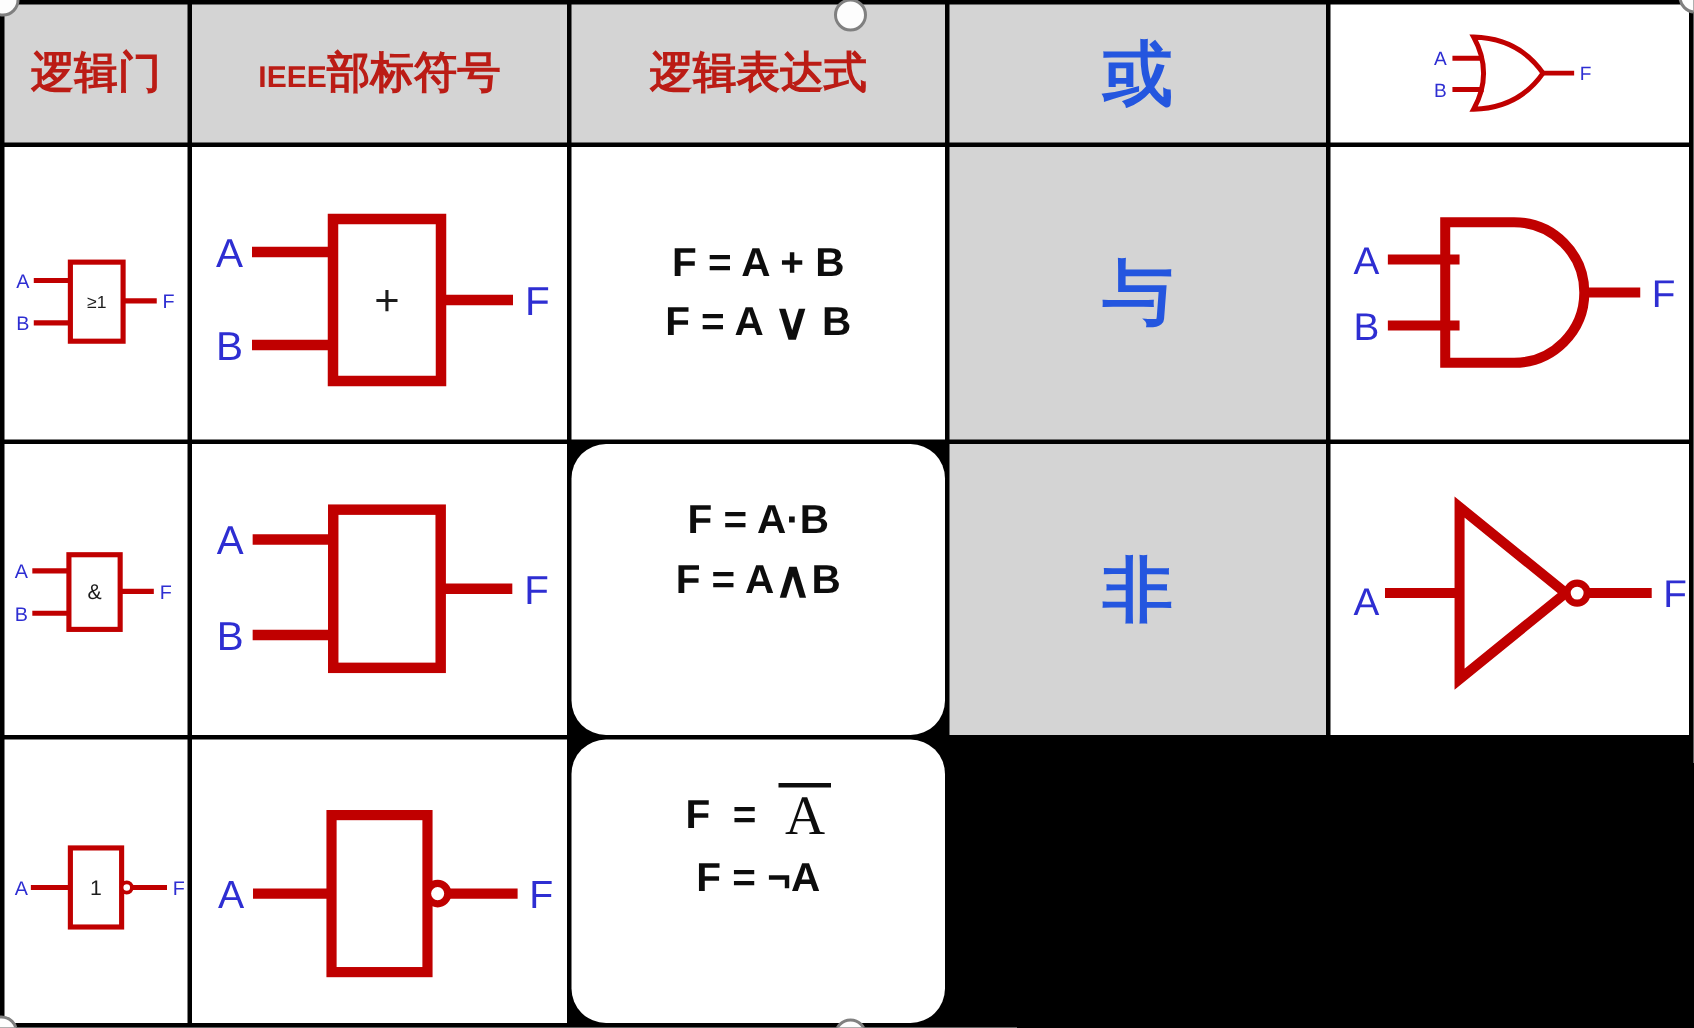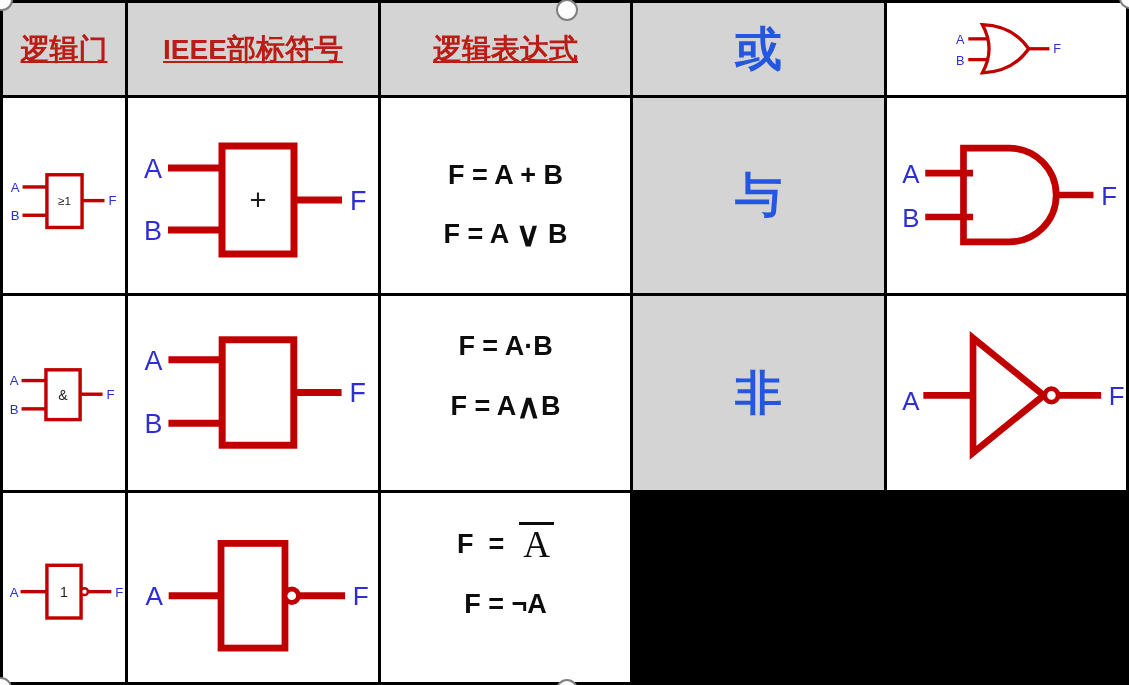--- a/index.html
+++ b/index.html
@@ -10,36 +10,36 @@
   body{width:1129px;height:685px;position:relative;overflow:hidden;background:#fff;
        font-family:"Liberation Sans",sans-serif;}
   .tbl{position:absolute;inset:0;display:grid;box-sizing:border-box;
        grid-template-columns:122px 250px 249px 251px 239px;
        grid-template-rows:92px 195px 194px 189px;
        gap:3px;padding:3px;background:var(--grid-black);}
   .cell{background:#fff;position:relative;overflow:hidden;}
   .gray{background:var(--cell-gray);}
   .hcell{display:flex;align-items:center;justify-content:center;text-align:right;
          color:var(--header-red);font-family:"Liberation Serif",serif;font-weight:700;
-         font-size:29px;line-height:1.25;text-decoration:underline;}
-  .hcell .latin{font-family:"Liberation Sans",sans-serif;font-weight:700;font-size:28px;margin-top:40px;}
+         font-size:29px;line-height:1.25;}
+  .hcell .latin{font-family:"Liberation Sans",sans-serif;font-weight:700;font-size:20px;margin-top:40px;}
   .name-cell{display:flex;align-items:center;justify-content:center;
              color:var(--name-blue);font-family:"Liberation Serif",serif;
              font-weight:600;font-size:47px;}
   .diagram{display:block;width:100%;height:100%;}
   .wire{stroke:var(--gate-red);stroke-width:7;fill:none;stroke-linecap:butt;}
   .gate{stroke:var(--gate-red);stroke-width:7;fill:none;stroke-linejoin:miter;}
   .bubble{stroke:var(--gate-red);stroke-width:5;fill:#fff;}
   .sig{fill:var(--signal-blue);font-size:27px;font-family:"Liberation Sans",sans-serif;}
   .sym{fill:#1c1c1c;font-size:24px;text-anchor:middle;font-family:"Liberation Sans",sans-serif;}
   .sym.big{font-size:29px;}
   .expr-cell{display:flex;flex-direction:column;align-items:center;justify-content:center;
              gap:7px;color:var(--expr-black);font-weight:700;font-size:27px;}
-  .expr-cell.lift{padding-bottom:52px;}
-  .expr-line{white-space:pre;line-height:1.2;margin-top:19px;}
+  .expr-cell.lift{padding-bottom:52px;border-radius:23px;}
+  .expr-line{white-space:pre;line-height:1.2;}
   .op{font-size:34px;line-height:1;vertical-align:-3px;font-weight:700;}
   .ov-a{font-family:"Liberation Serif",serif;font-size:37px;font-weight:500;line-height:.95;
         display:inline-block;border-top:3px solid var(--expr-black);padding:2px 4px 0 4px;
         vertical-align:-4px;}
   .handle{position:absolute;width:22px;height:22px;border-radius:50%;background:#fdfdfd;
           border:2px solid var(--handle-gray);box-sizing:border-box;z-index:5;}
   .h-tl{left:-9px;top:-11px;}
   .h-tc{left:556px;top:-1px;}
   .h-tr{left:1119px;top:-13px;}
   .h-bl{left:-10px;top:677px;}

